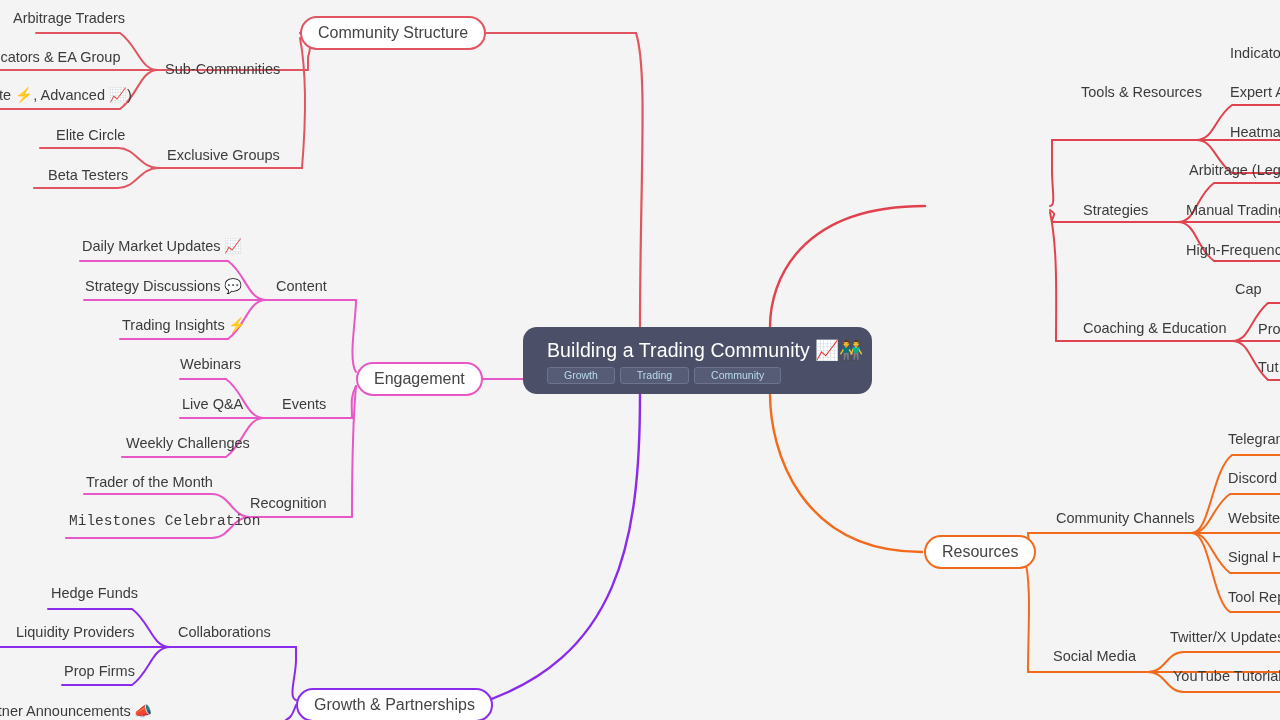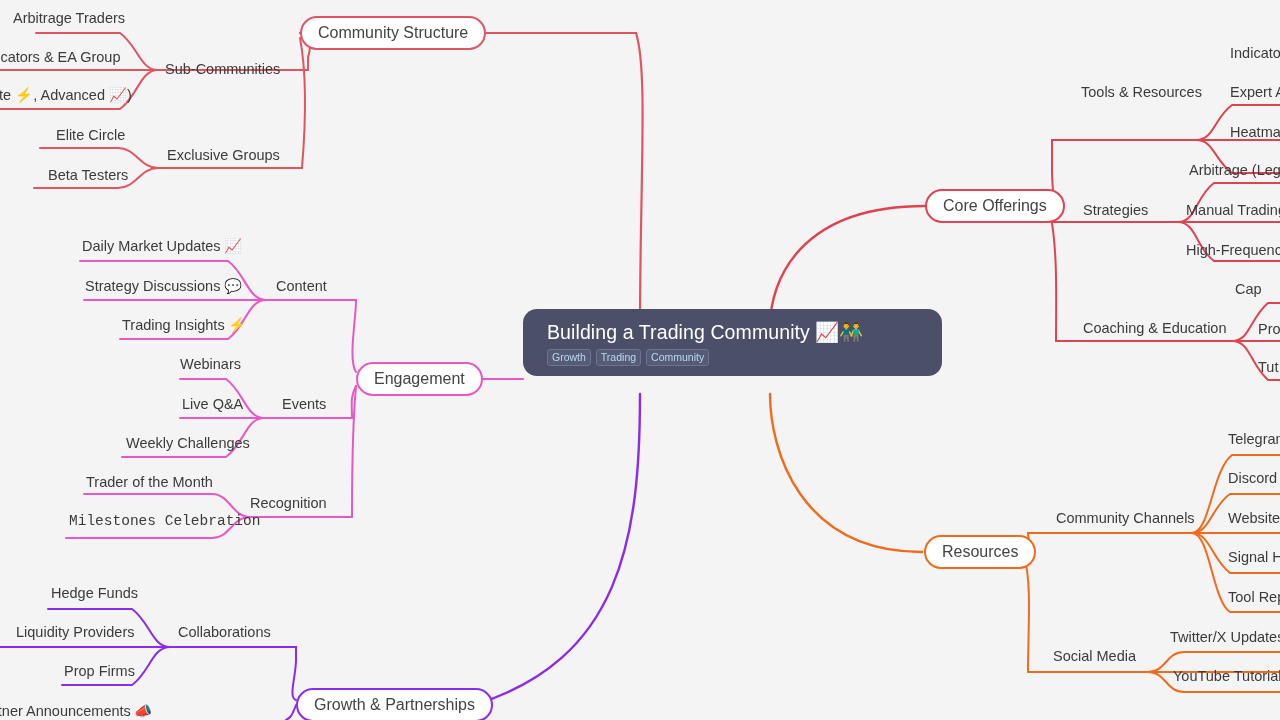--- a/index.html
+++ b/index.html
@@ -20,22 +20,22 @@
   svg#links {
     position: absolute; left: 0; top: 0;
     width: 1280px; height: 720px;
     pointer-events: none;
   }
   svg#links path { fill: none; stroke-linecap: round; }
 
   
   .root {
     position: absolute;
-    left: 523px; top: 309px;
-    width: 419px; height: 67px;
+    left: 523px; top: 327px;
+    width: 349px; height: 67px;
     background: #4b5068;
     border-radius: 14px;
     padding: 11px 24px 0 24px;
   }
   .root-title {
     color: #ffffff;
     font-size: 19.5px;
     line-height: 24px;
     white-space: nowrap;
     letter-spacing: 0.1px;
@@ -45,21 +45,21 @@
     display: flex;
     gap: 5px;
   }
   .root-tag {
     font-size: 10.5px;
     line-height: 13px;
     color: #b9d9ec;
     background: #565c76;
     border: 1px solid #6d7490;
     border-radius: 3px;
-    padding: 1px 4px;
+    padding: 1px 16px;
     white-space: nowrap;
   }
 
   
   .pill {
     position: absolute;
     background: #ffffff;
     border: 2px solid #e05561;
     border-radius: 17px;
     height: 34px;
@@ -194,23 +194,20 @@
       <span class="root-tag">Growth</span>
       <span class="root-tag">Trading</span>
       <span class="root-tag">Community</span>
     </div>
   </div>
 
   <div class="pill" style="left:300px; top:16px; border-color:#e05561;">
     <span>Community Structure</span>
   </div>
 
-  <div class="pill" style="left:925px; top:189px; border-color:#e0434f;">
-    <span>Core Offerings</span>
-  </div>
 
   <div class="pill" style="left:356px; top:362px; border-color:#e857c6;">
     <span>Engagement</span>
   </div>
 
   <div class="pill" style="left:924px; top:535px; border-color:#f26a1b;">
     <span>Resources</span>
   </div>
 
   <div class="pill" style="left:296px; top:688px; border-color:#8b2bec;">

